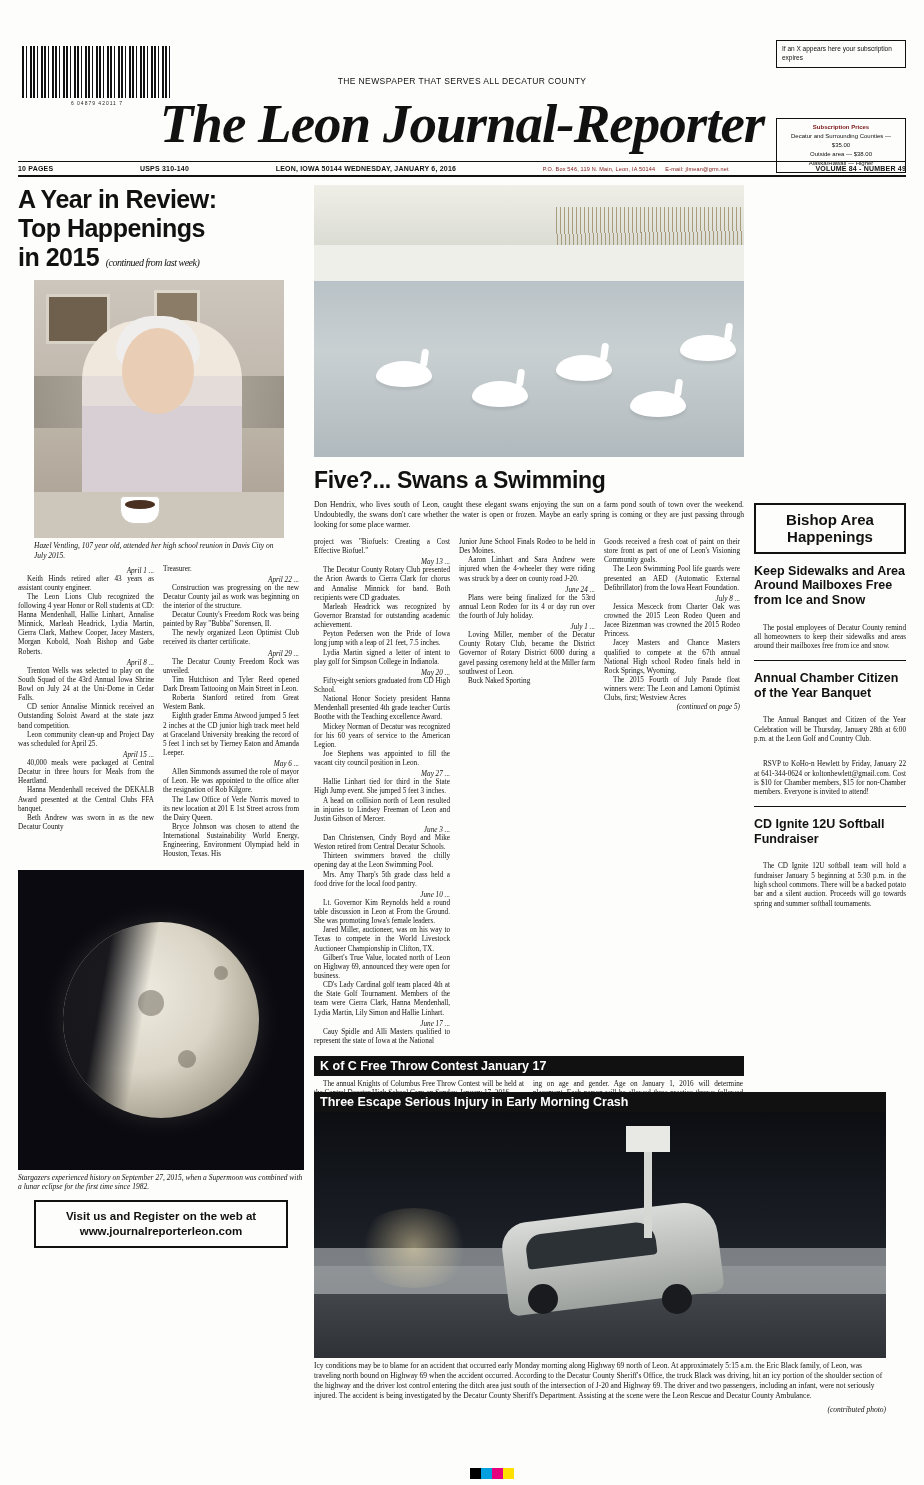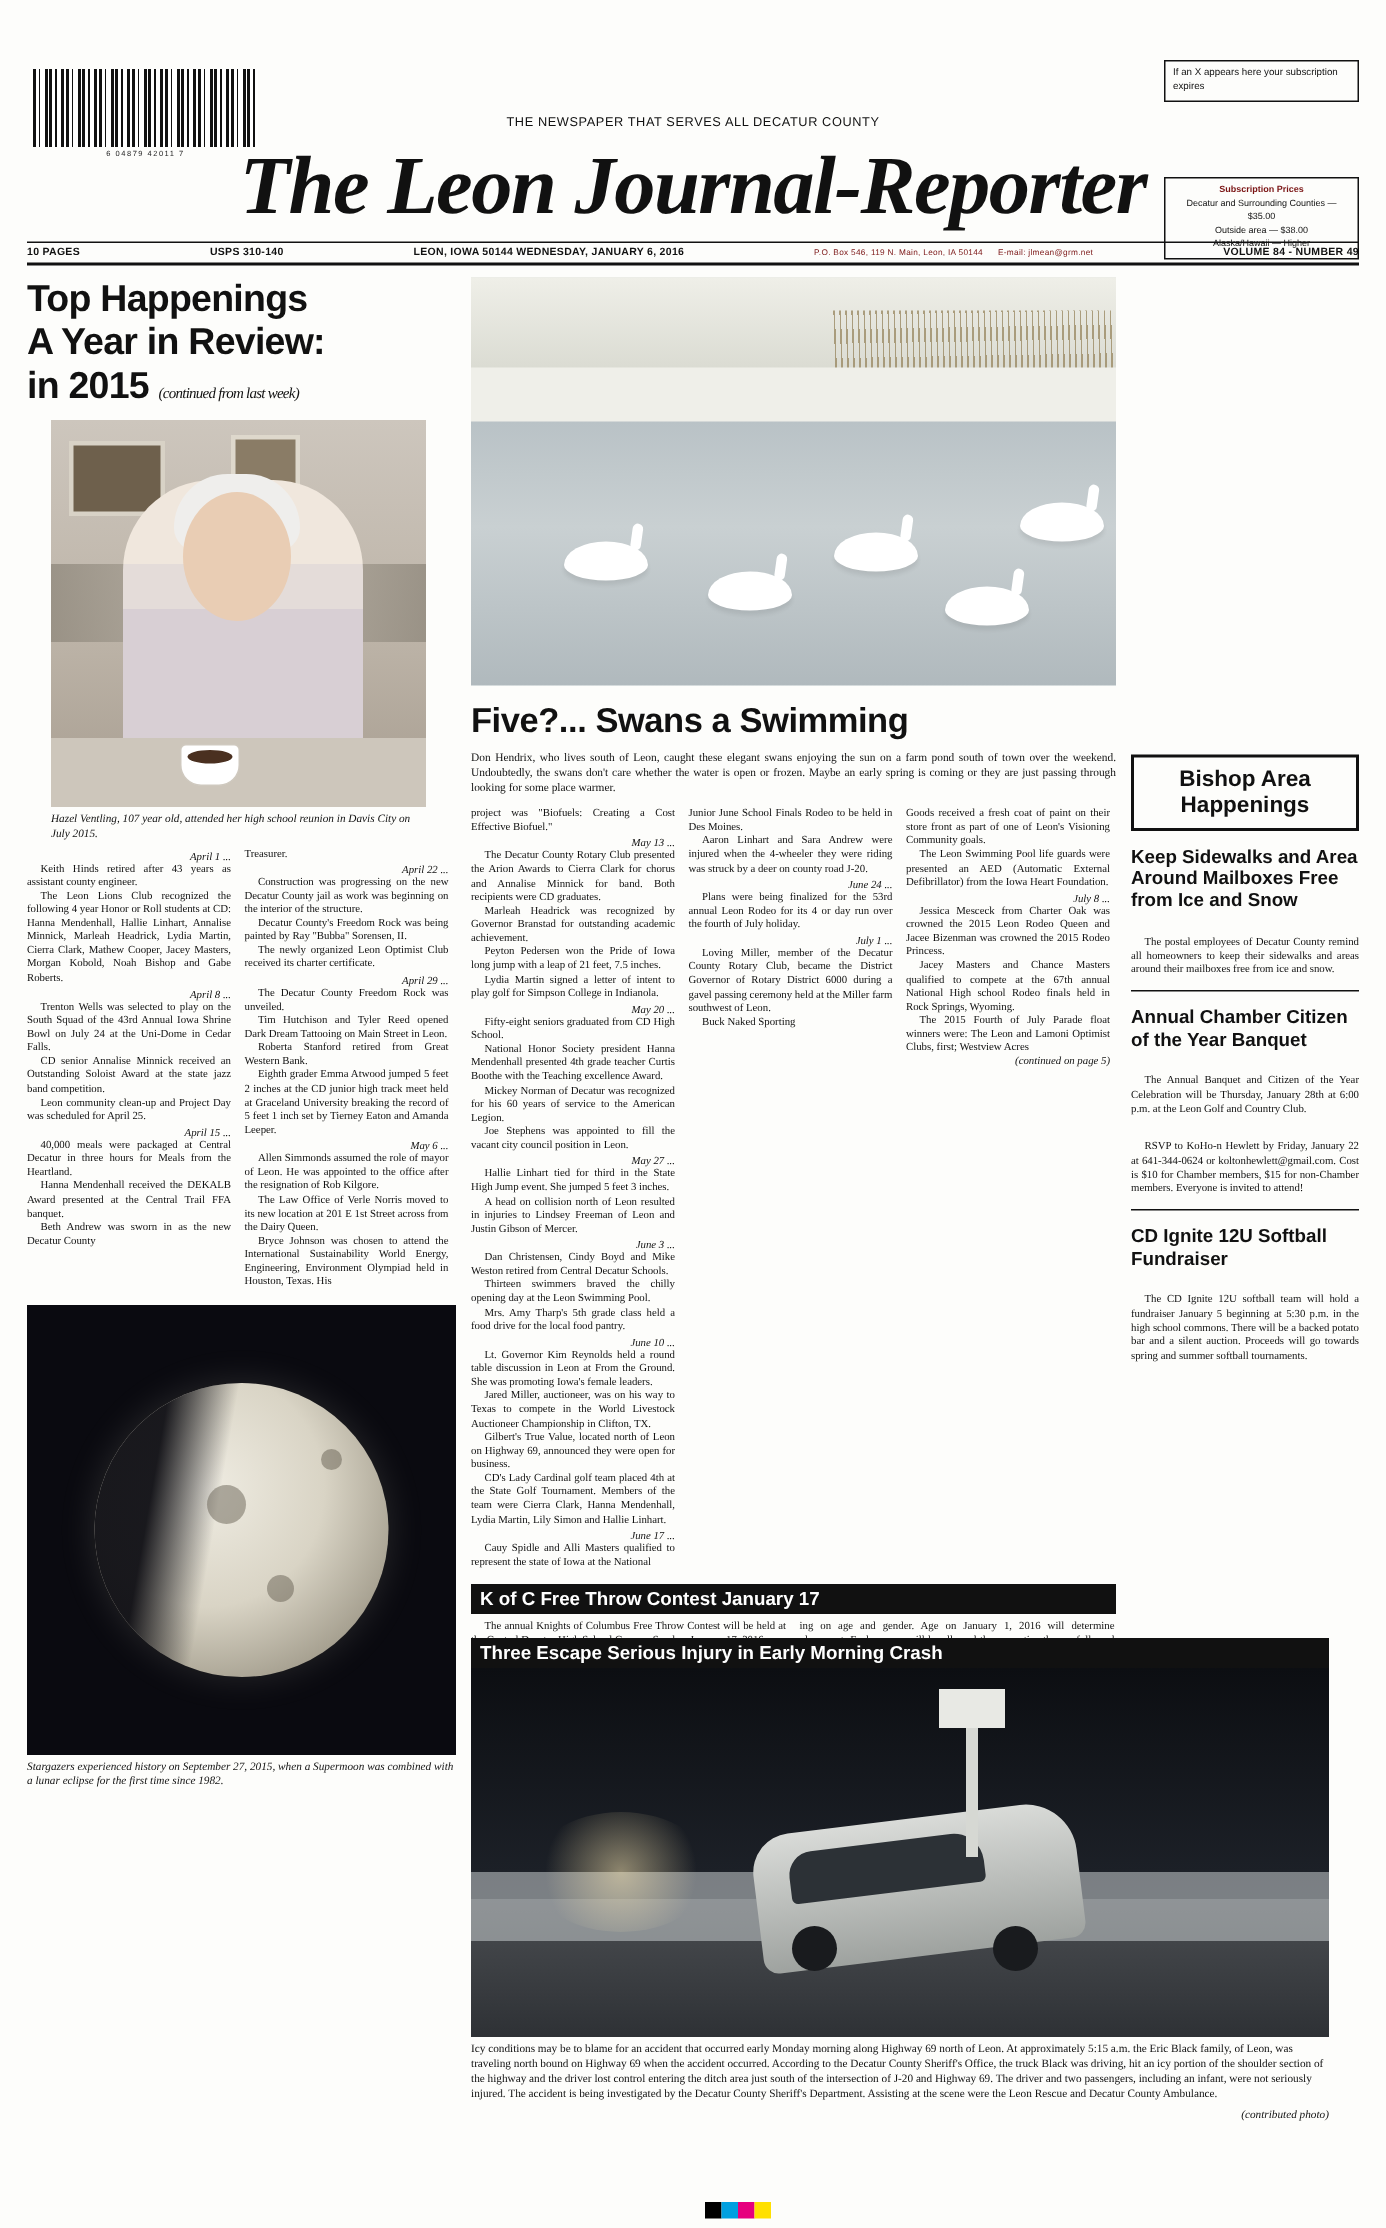--- a/index.html
+++ b/index.html
@@ -147,22 +147,22 @@
     <span class="contact red">E-mail: jlmean@grm.net</span>
     <span class="sp"></span>
     <span class="b">VOLUME 84 - NUMBER 49</span>
   </div>
   <div class="rule2"></div>
 
   <div class="body-wrap">
 
     <div class="col-left">
       <div class="headline">
+        <div>A Year in Review:</div>
         <div>Top Happenings</div>
-        <div>A Year in Review:</div>
         <div>
           <span>in 2015</span>
           <span class="cont">(continued from last week)</span>
         </div>
       </div>
 
       <div class="photo p-woman">
         <div class="wall"></div>
         <div class="frame"></div>
         <div class="frame2"></div>
@@ -179,21 +179,21 @@
         <div>
           <p class="dateline">April 1 ...</p>
           <p class="n">Keith Hinds retired after 43 years as assistant county engineer.</p>
           <p class="n">The Leon Lions Club recognized the following 4 year Honor or Roll students at CD: Hanna Mendenhall, Hallie Linhart, Annalise Minnick, Marleah Headrick, Lydia Martin, Cierra Clark, Mathew Cooper, Jacey Masters, Morgan Kobold, Noah Bishop and Gabe Roberts.</p>
           <p class="dateline">April 8 ...</p>
           <p class="n">Trenton Wells was selected to play on the South Squad of the 43rd Annual Iowa Shrine Bowl on July 24 at the Uni-Dome in Cedar Falls.</p>
           <p class="n">CD senior Annalise Minnick received an Outstanding Soloist Award at the state jazz band competition.</p>
           <p class="n">Leon community clean-up and Project Day was scheduled for April 25.</p>
           <p class="dateline">April 15 ...</p>
           <p class="n">40,000 meals were packaged at Central Decatur in three hours for Meals from the Heartland.</p>
-          <p class="n">Hanna Mendenhall received the DEKALB Award presented at the Central Trail FFA banquet.</p>
+          <p class="n">Hanna Mendenhall received the DEKALB Award presented at the Central Clubs FFA banquet.</p>
           <p class="n">Beth Andrew was sworn in as the new Decatur County</p>
         </div>
         <div>
           <p class="n" style="text-indent:0">Treasurer.</p>
           <p class="dateline">April 22 ...</p>
           <p class="n">Construction was progressing on the new Decatur County jail as work was beginning on the interior of the structure.</p>
           <p class="n">Decatur County's Freedom Rock was being painted by Ray "Bubba" Sorensen, II.</p>
           <p class="n">The newly organized Leon Optimist Club received its charter certificate.</p>
           <p class="dateline">April 29 ...</p>
           <p class="n">The Decatur County Freedom Rock was unveiled.</p>
@@ -209,20 +209,24 @@
 
       <div class="photo p-moon">
         <div class="m"></div>
         <div class="sh"></div>
         <div class="cr" style="left:120px;top:120px;width:26px;height:26px"></div>
         <div class="cr" style="left:160px;top:180px;width:18px;height:18px"></div>
         <div class="cr" style="left:196px;top:96px;width:14px;height:14px"></div>
       </div>
       <div class="cap">Stargazers experienced history on September 27, 2015, when a Supermoon was combined with a lunar eclipse for the first time since 1982.</div>
 
+      <div class="promo">
+        <div>Visit us and Register on the web at</div>
+        <div>www.journalreporterleon.com</div>
+      </div>
     </div>
 
     <div class="col-mid">
       <div class="photo p-swans">
         <div class="bank"></div>
         <div class="grass"></div>
         <div class="ice"></div>
         <div class="water"></div>
         <div class="sw" style="left:62px;top:176px"></div>
         <div class="sw" style="left:158px;top:196px"></div>

